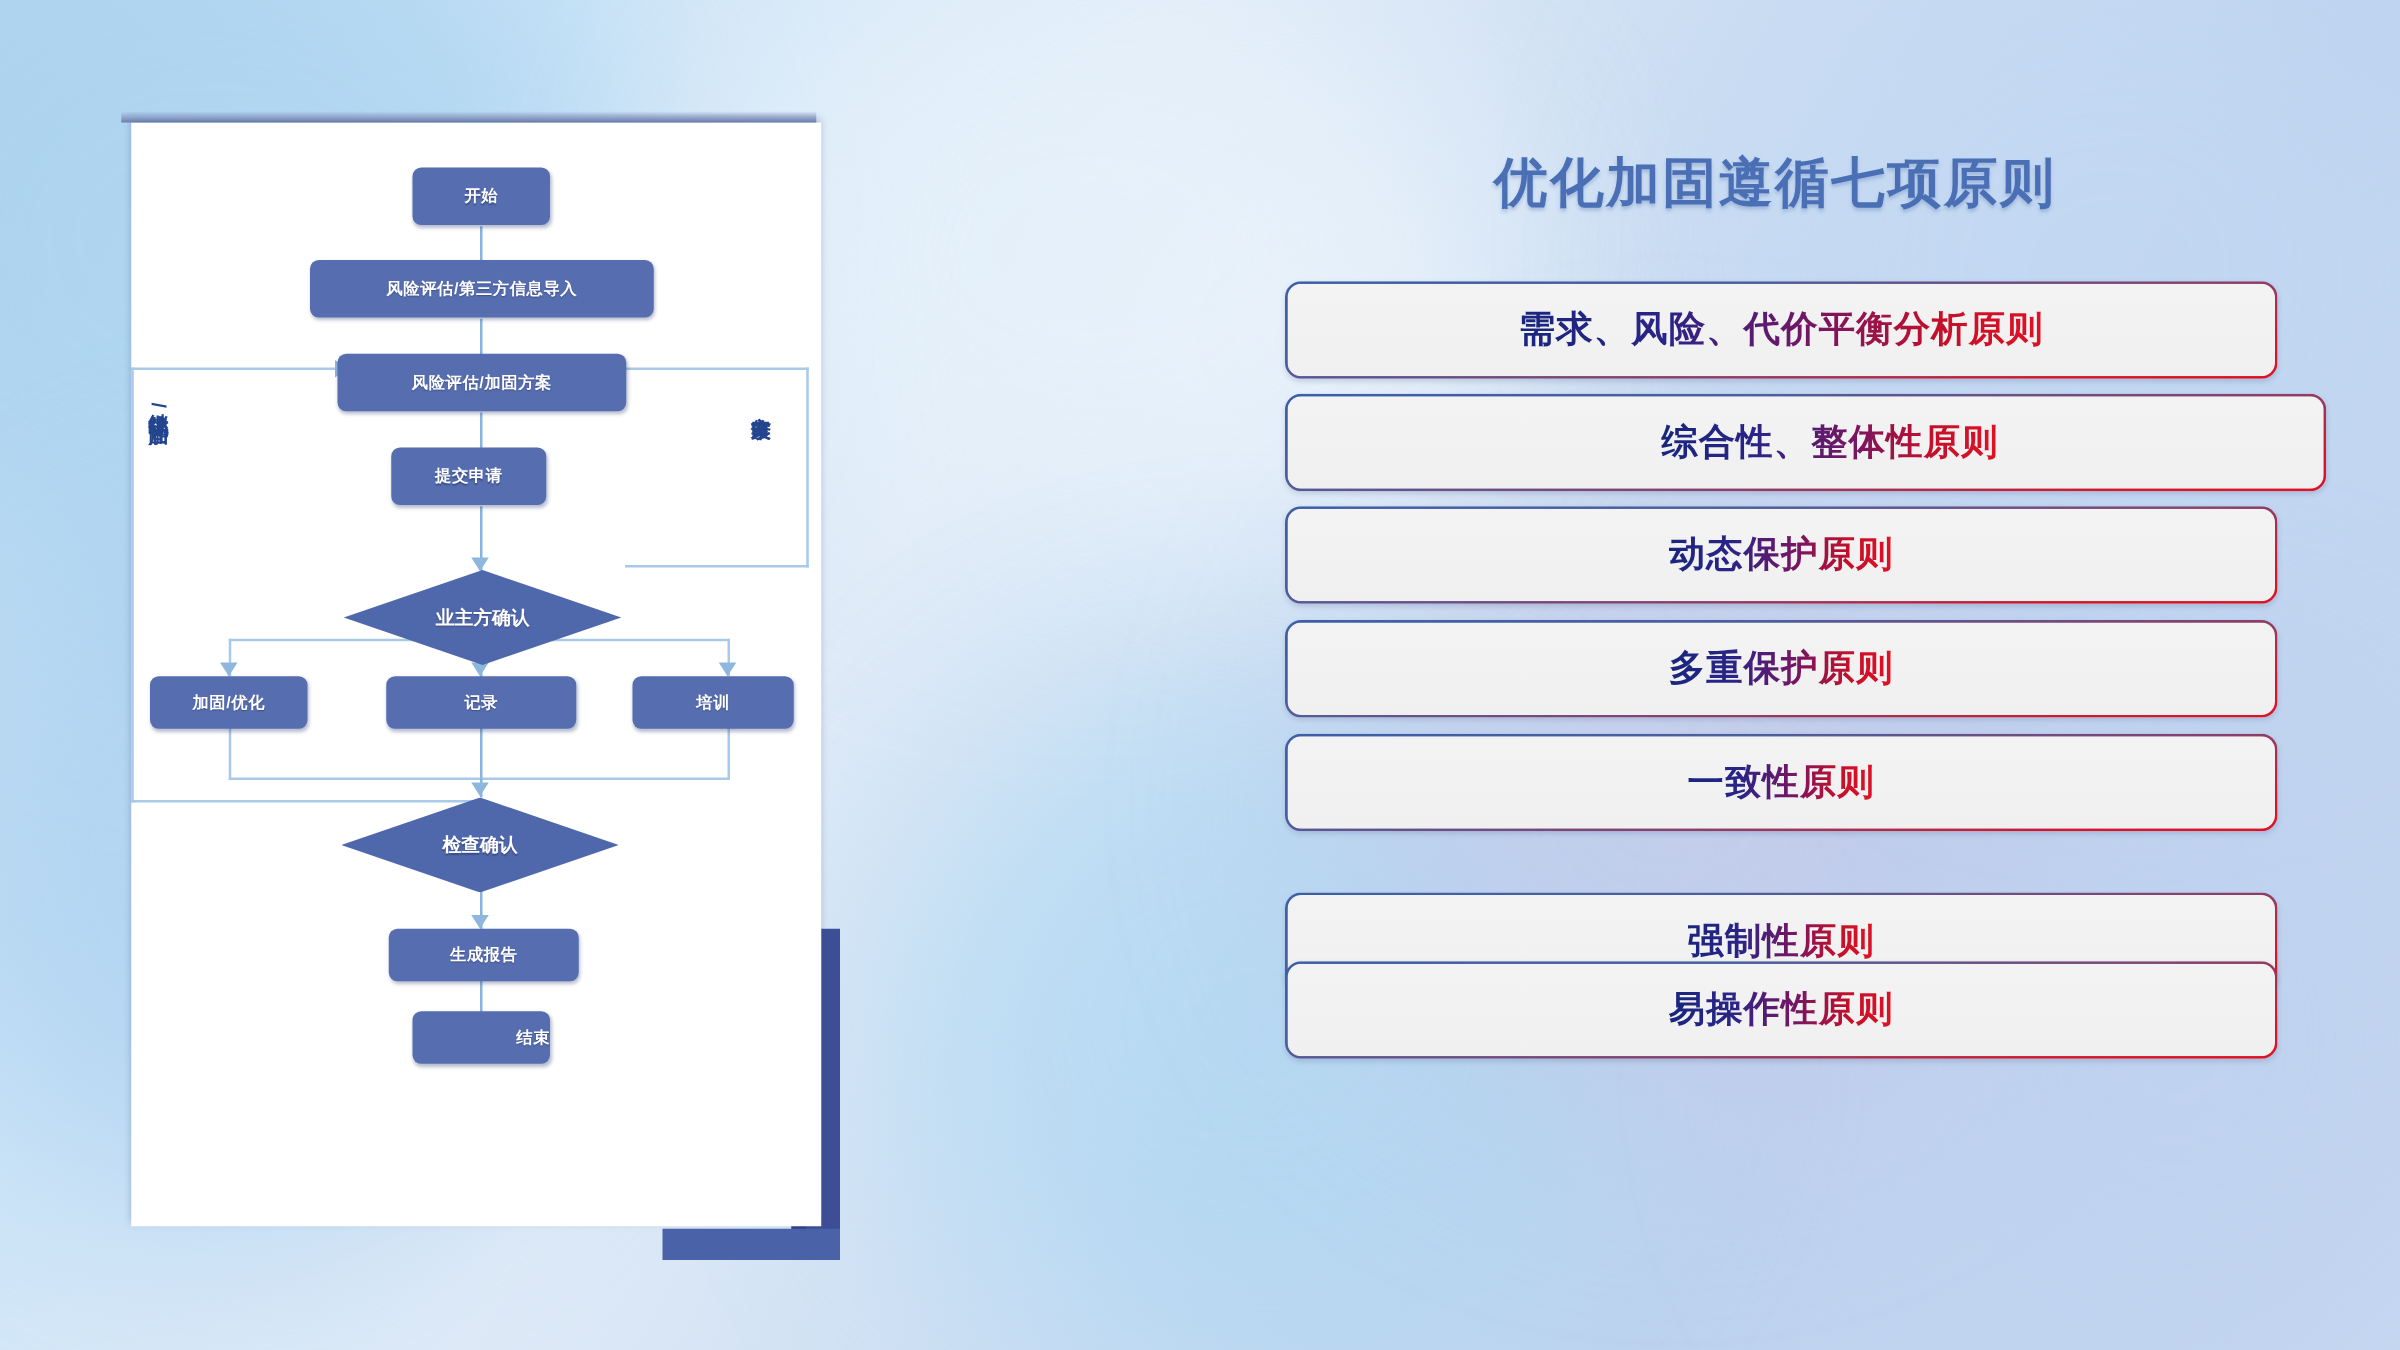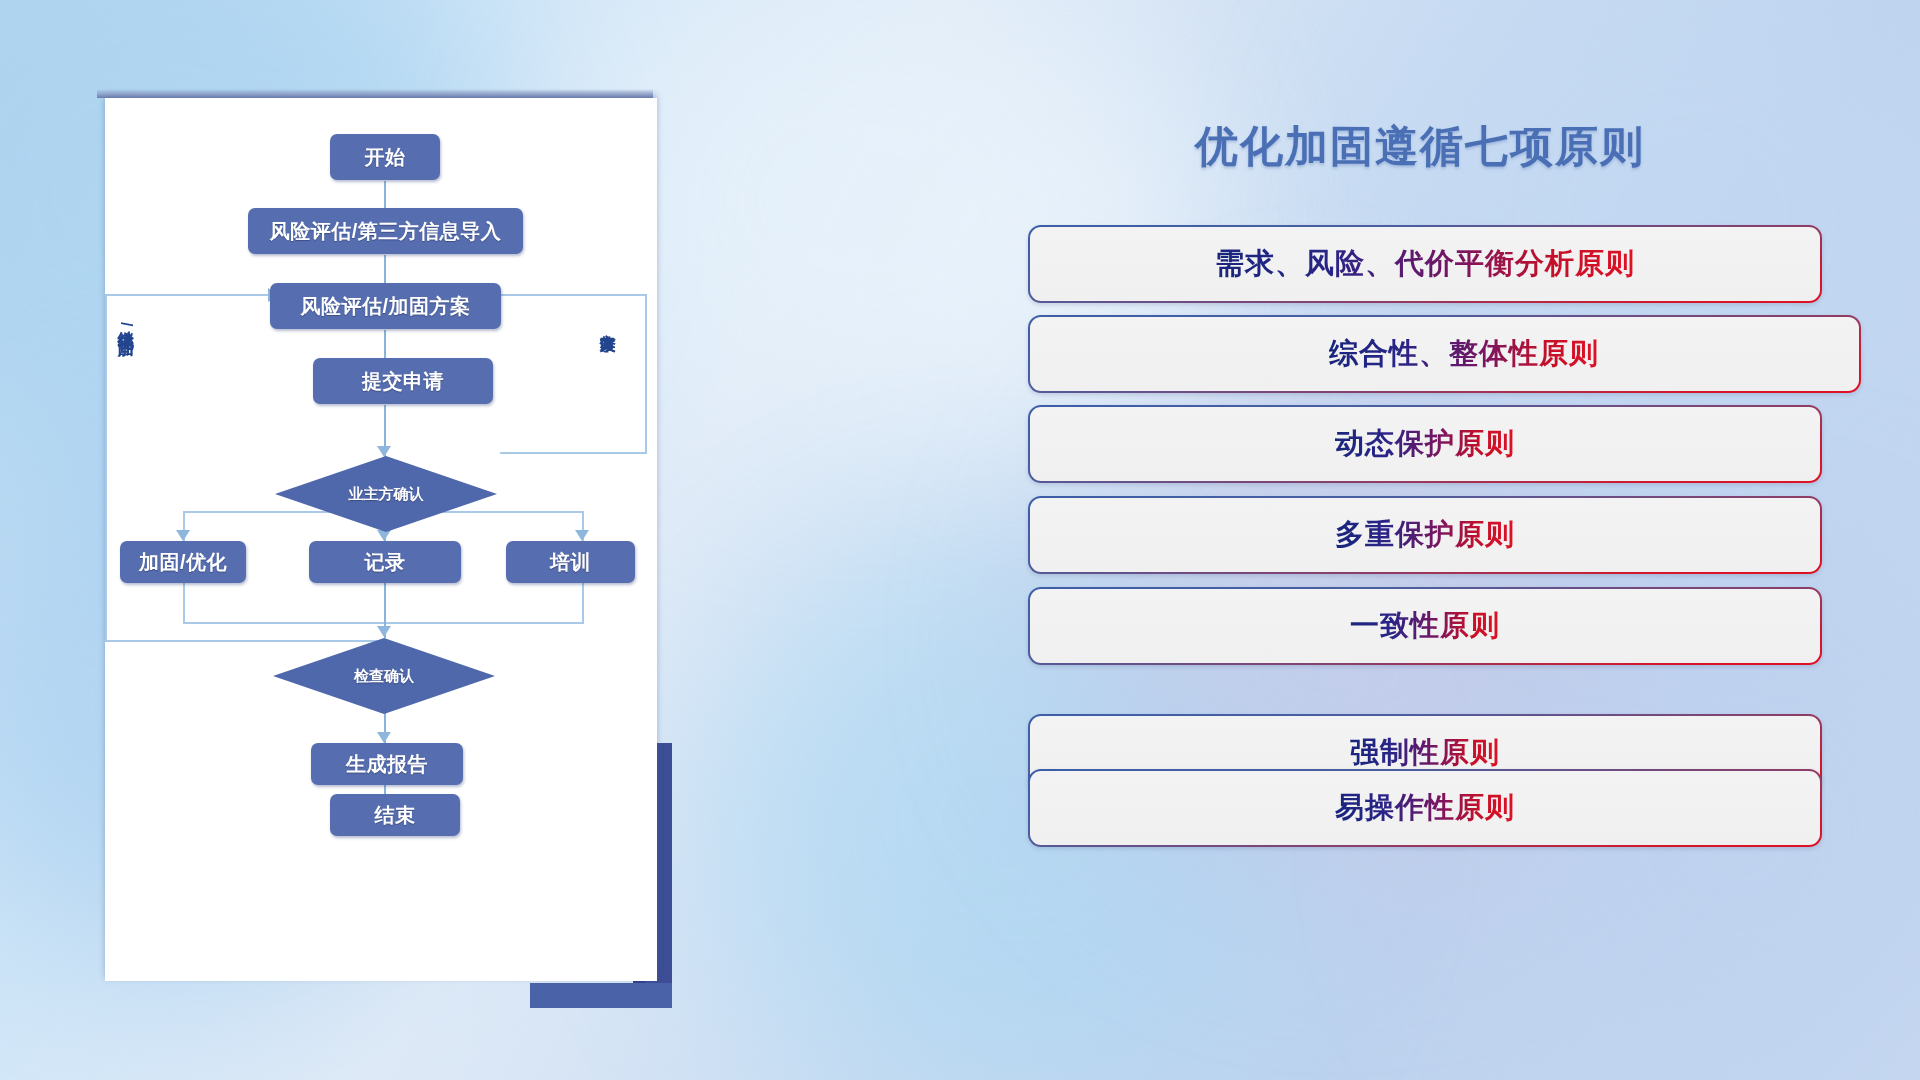--- a/index.html
+++ b/index.html
@@ -30,21 +30,21 @@
   .accent-bottom{left:425px;top:885px;width:142px;height:25px;background:#4a62a8;}
   .accent-right2{left:528px;top:648px;width:12px;height:260px;background:#33408a;}
   .card{position:absolute;left:0;top:0;width:552px;height:883px;background:#fff;
         box-shadow:0 -3px 6px rgba(60,80,140,.35);}
   .card-top-shade{position:absolute;left:-8px;top:-9px;width:556px;height:9px;
         background:linear-gradient(180deg,rgba(255,255,255,0) 0%,#8d9dc4 55%,#5d6fa5 100%);opacity:.85;}
 
   
   .node{position:absolute;background:#566eb0;border-radius:7px;color:#fff;
         display:flex;align-items:center;justify-content:center;
-        font-size:20px;font-weight:bold;letter-spacing:.5px;
+        font-size:13px;font-weight:bold;letter-spacing:.5px;
         text-shadow:0 1px 1px rgba(30,40,80,.45);
         box-shadow:1px 2px 3px rgba(50,65,120,.35);}
   .diamond{position:absolute;display:flex;align-items:center;justify-content:center;}
   .diamond .dshape{position:absolute;inset:0;background:#4f68ab;
         clip-path:polygon(50% 0,100% 50%,50% 100%,0 50%);}
   .diamond .dlabel{position:relative;color:#fff;font-size:15px;font-weight:bold;
         text-shadow:0 1px 1px rgba(30,40,80,.45);}
   .ln{position:absolute;background:#87b4de;}
   .lnv{width:2px;}
   .lnh{height:2px;}
@@ -146,21 +146,21 @@
       </div>
 
       <div class="node" style="left:143px;top:110px;width:275px;height:46px;">
         <span>风险评估/第三方信息导入</span>
       </div>
 
       <div class="node" style="left:165px;top:185px;width:231px;height:46px;">
         <span>风险评估/加固方案</span>
       </div>
 
-      <div class="node" style="left:208px;top:260px;width:180px;height:46px;justify-content:center;">
+      <div class="node" style="left:208px;top:260px;width:124px;height:46px;justify-content:center;">
         <span>提交申请</span>
       </div>
 
       <div class="diamond" style="left:170px;top:358px;width:222px;height:76px;">
         <div class="dshape"></div>
         <div class="dlabel">业主方确认</div>
       </div>
 
       <div class="node" style="left:15px;top:443px;width:126px;height:42px;">
         <span>加固/优化</span>
@@ -176,21 +176,21 @@
 
       <div class="diamond" style="left:168px;top:540px;width:222px;height:76px;">
         <div class="dshape"></div>
         <div class="dlabel">检查确认</div>
       </div>
 
       <div class="node" style="left:206px;top:645px;width:152px;height:42px;">
         <span>生成报告</span>
       </div>
 
-      <div class="node" style="left:225px;top:696px;width:130px;height:42px;">
+      <div class="node" style="left:225px;top:711px;width:110px;height:42px;justify-content:flex-end;">
         <span>结束</span>
       </div>
 
       <div class="vlabel slash" style="left:12px;top:220px;height:140px;">继续优化/加固</div>
 
       <div class="vlabel" style="left:494px;top:222px;height:105px;">方案修改</div>
     </div>
   </div>
 
   <div id="right">

